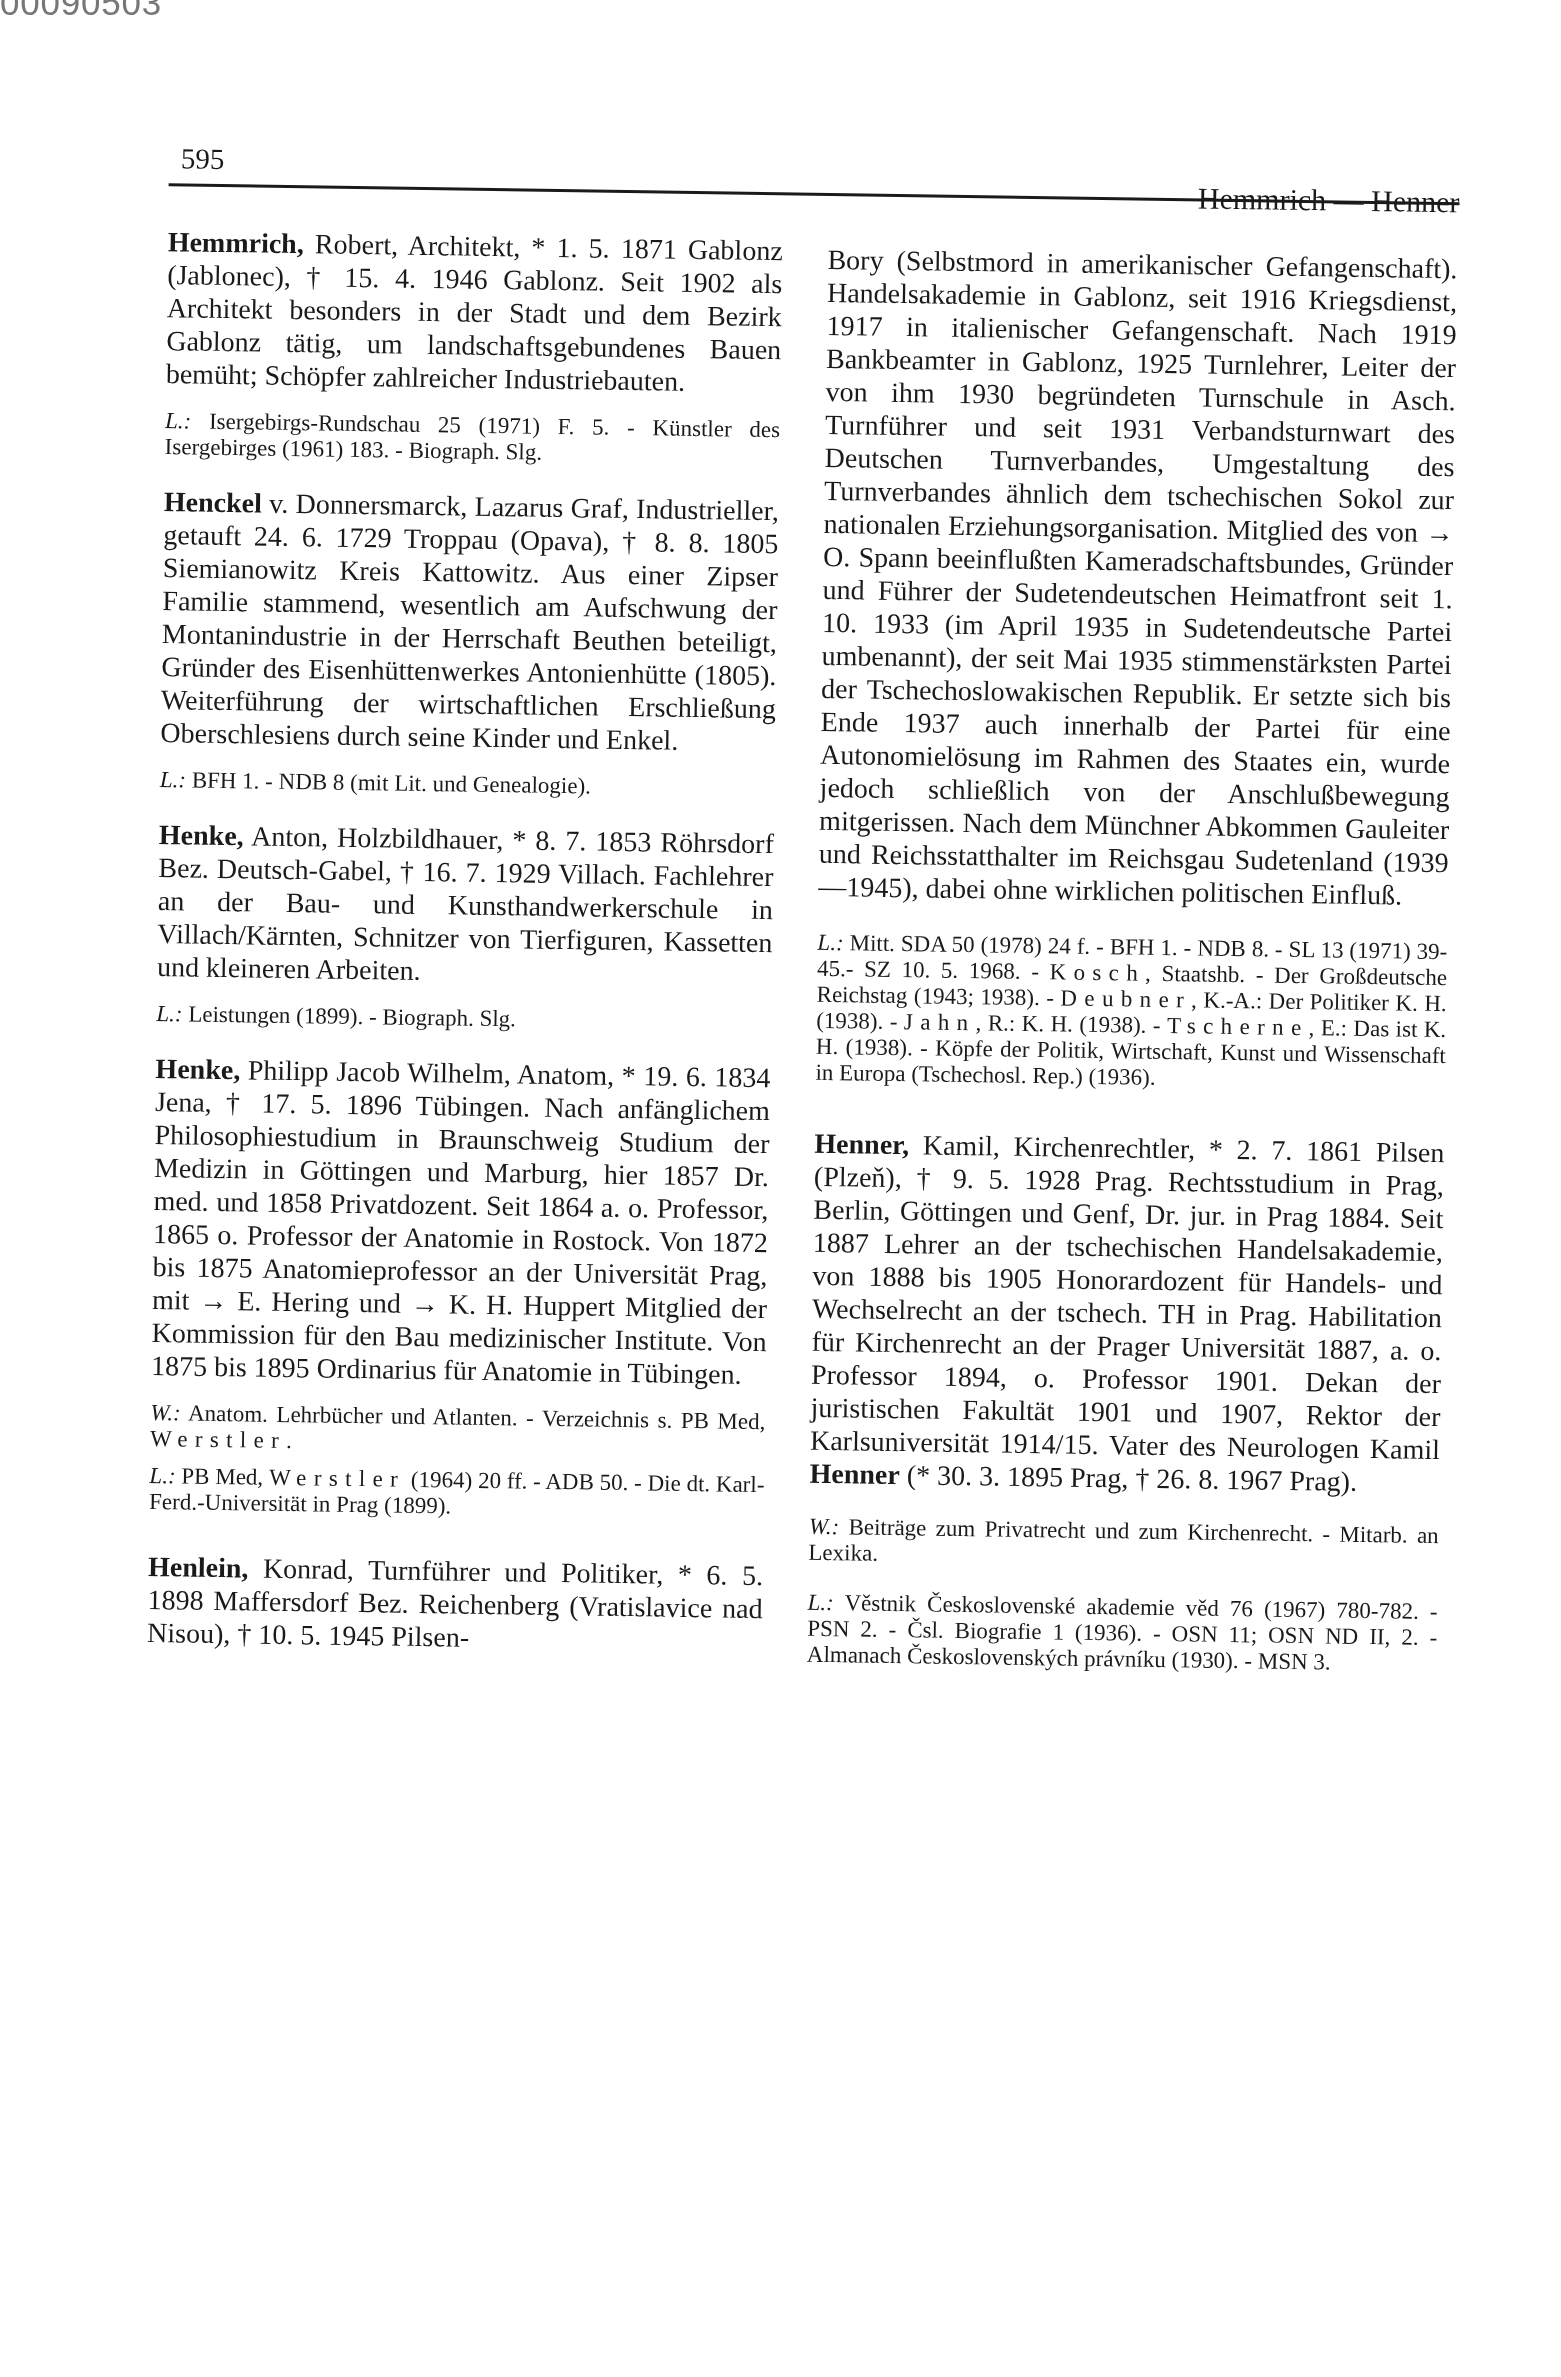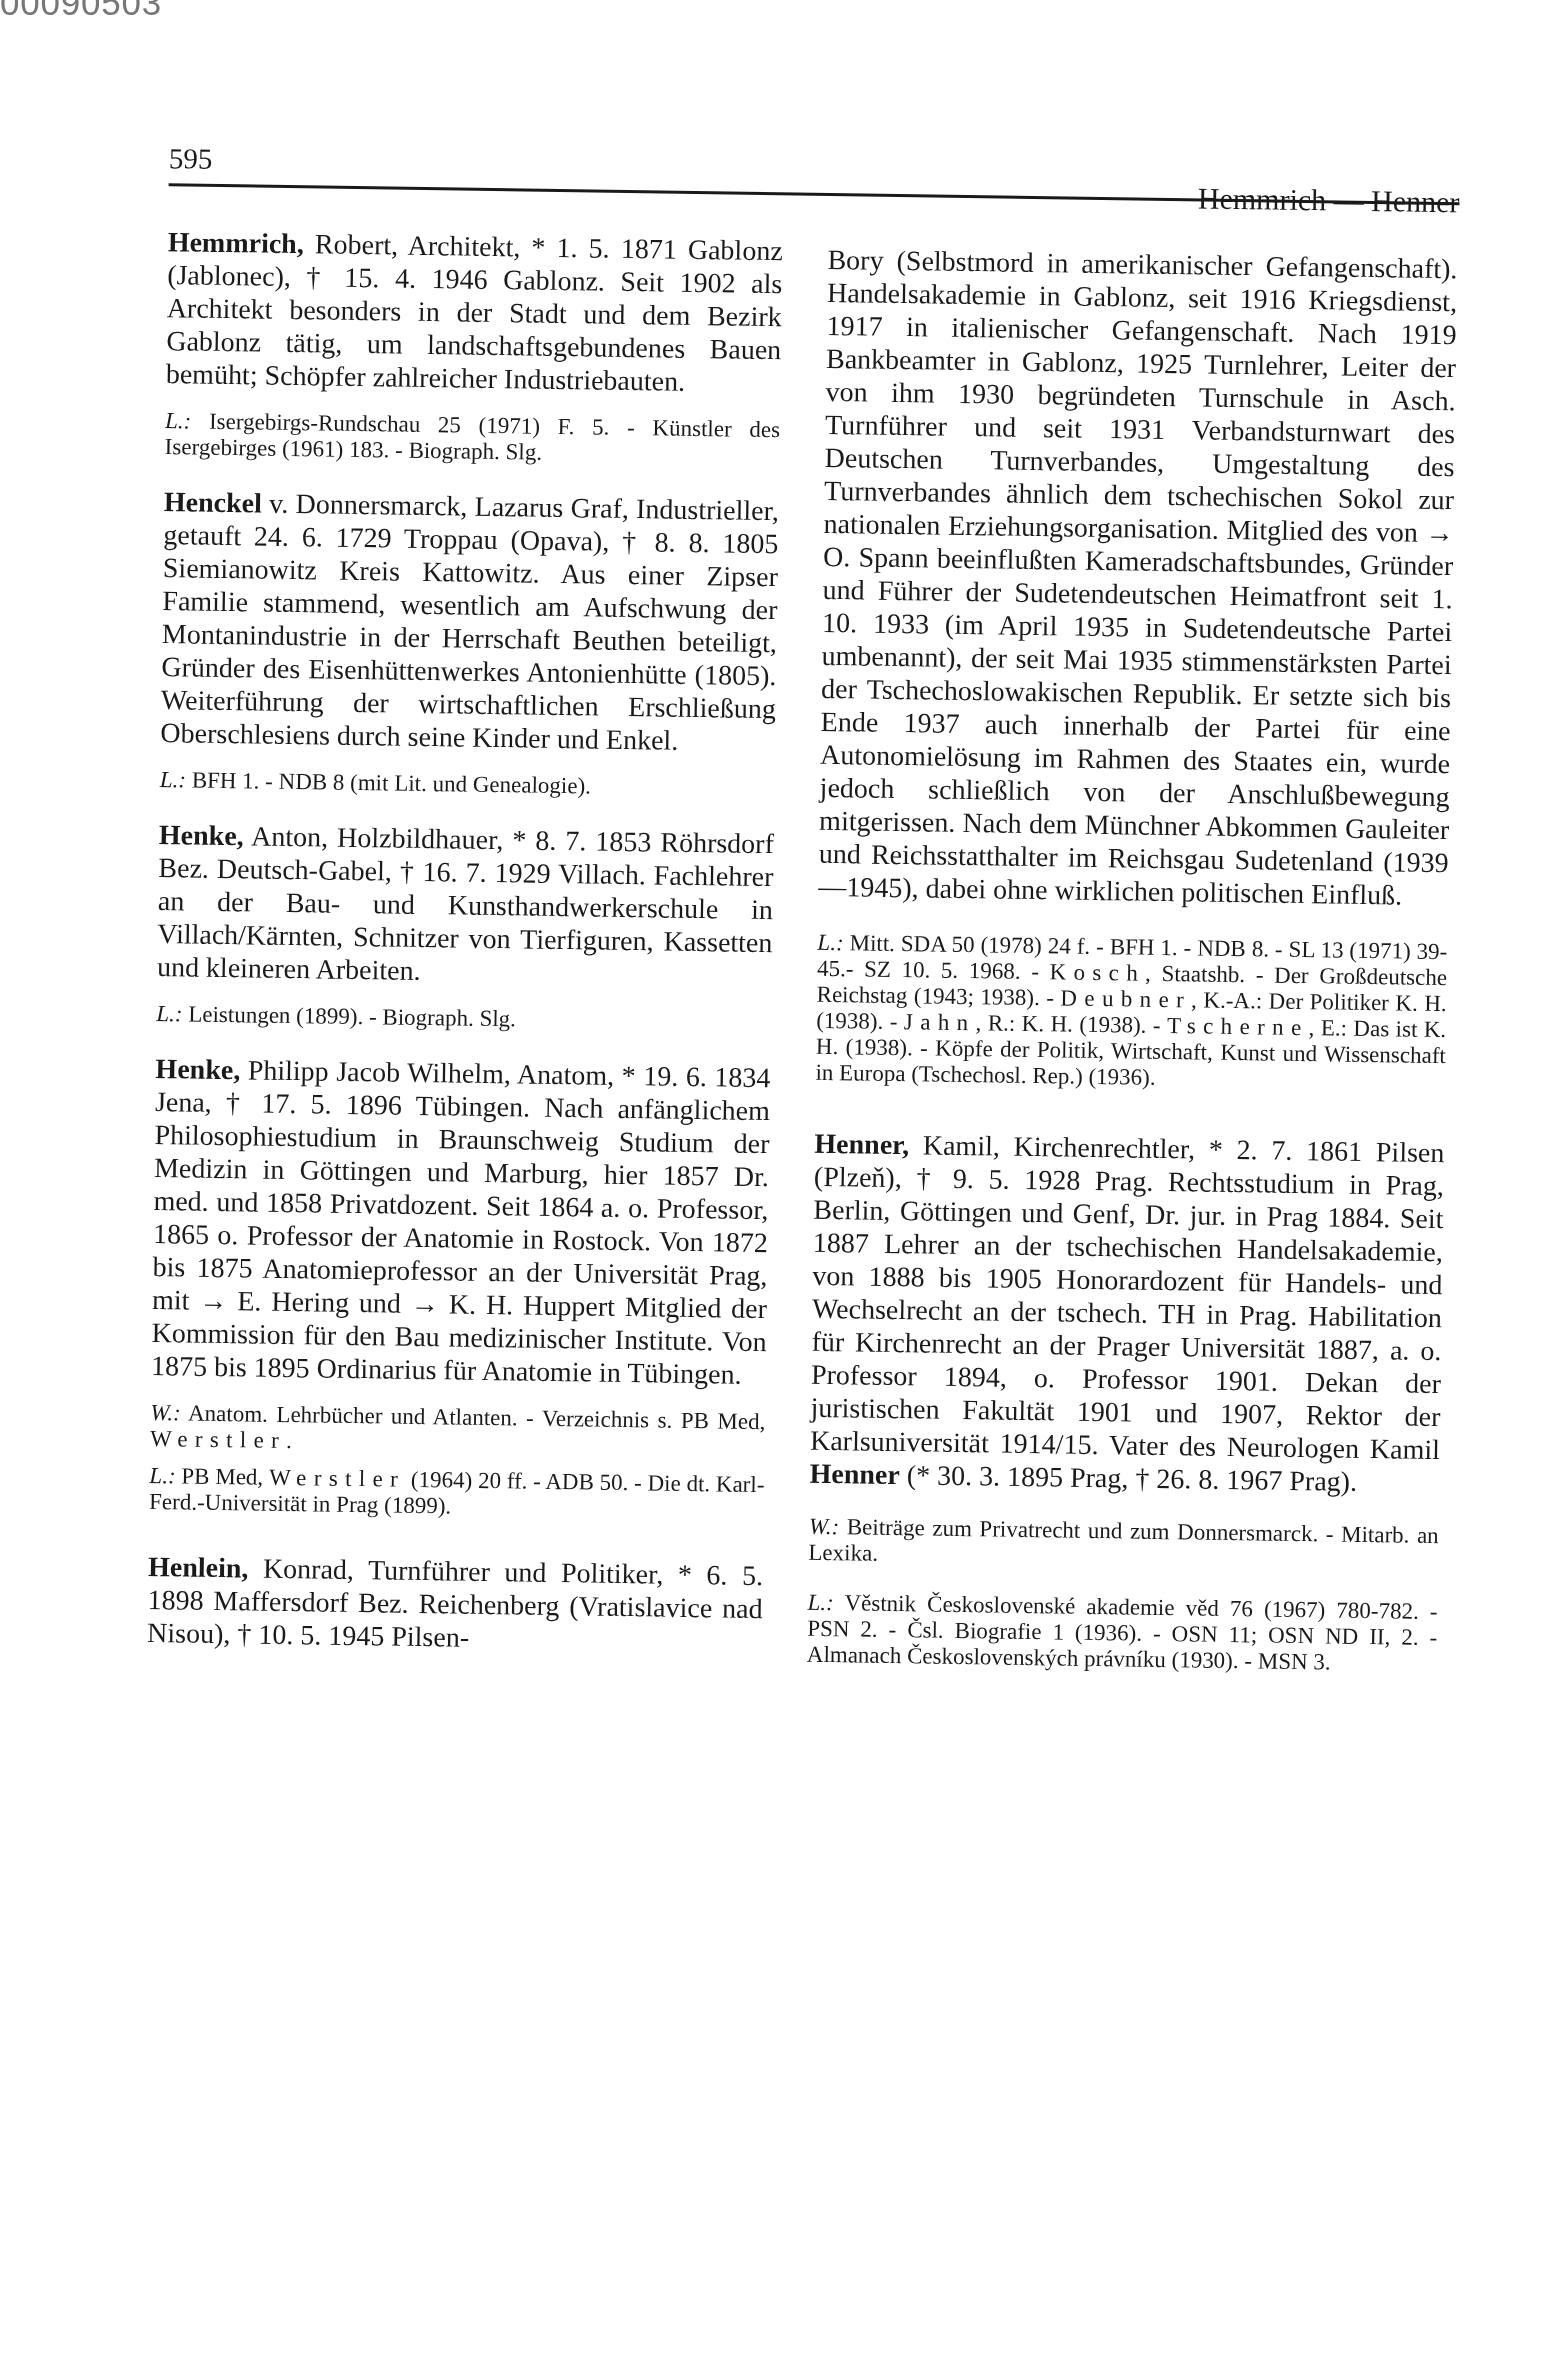--- a/index.html
+++ b/index.html
@@ -35,21 +35,21 @@
     }
     .page-header {
       position: absolute;
       left: 169px;
       top: 142px;
       width: 1291px;
       height: 56px;
     }
     .page-number {
       position: absolute;
-      left: 0;
+      left: 12px;
       top: 0;
       font-size: 29px;
     }
     .running-head {
       position: absolute;
       right: 0;
       top: 24px;
       font-size: 30px;
     }
     .header-rule {
@@ -130,19 +130,19 @@
     <div class="entry continuation">
       <p class="body">Bory (Selbstmord in amerikanischer Gefangenschaft). Handelsakademie in Gablonz, seit 1916 Kriegsdienst, 1917 in italienischer Gefangenschaft. Nach 1919 Bankbeamter in Gablonz, 1925 Turnlehrer, Leiter der von ihm 1930 begründeten Turnschule in Asch. Turnführer und seit 1931 Verbandsturnwart des Deutschen Turnverbandes, Umgestaltung des Turnverbandes ähnlich dem tschechischen Sokol zur nationalen Erziehungsorganisation. Mitglied des von → O. Spann beeinflußten Kameradschaftsbundes, Gründer und Führer der Sudetendeutschen Heimatfront seit 1. 10. 1933 (im April 1935 in Sudetendeutsche Partei umbenannt), der seit Mai 1935 stimmenstärksten Partei der Tschechoslowakischen Republik. Er setzte sich bis Ende 1937 auch innerhalb der Partei für eine Autonomielösung im Rahmen des Staates ein, wurde jedoch schließlich von der Anschlußbewegung mitgerissen. Nach dem Münchner Abkommen Gauleiter und Reichsstatthalter im Reichsgau Sudetenland (1939—1945), dabei ohne wirklichen politischen Einfluß.</p>
       <p class="refs" style="margin-top:27px !important">
         <span class="refs-label">L.:</span>
         <span>Mitt. SDA 50 (1978) 24 f. - BFH 1. - NDB 8. - SL 13 (1971) 39-45.- SZ 10. 5. 1968. - </span><span class="spaced">Kosch</span><span>, Staatshb. - Der Großdeutsche Reichstag (1943; 1938). - </span><span class="spaced">Deubner</span><span>, K.-A.: Der Politiker K. H. (1938). - </span><span class="spaced">Jahn</span><span>, R.: K. H. (1938). - </span><span class="spaced">Tscherne</span><span>, E.: Das ist K. H. (1938). - Köpfe der Politik, Wirtschaft, Kunst und Wissenschaft in Europa (Tschechosl. Rep.) (1936).</span>
       </p>
     </div>
 
     <div class="entry" style="margin-top:41px">
       <p class="body"><span class="headword">Henner,</span> <span>Kamil, Kirchenrechtler, * 2. 7. 1861 Pilsen (Plzeň), † 9. 5. 1928 Prag. Rechtsstudium in Prag, Berlin, Göttingen und Genf, Dr. jur. in Prag 1884. Seit 1887 Lehrer an der tschechischen Handelsakademie, von 1888 bis 1905 Honorardozent für Handels- und Wechselrecht an der tschech. TH in Prag. Habilitation für Kirchenrecht an der Prager Universität 1887, a. o. Professor 1894, o. Professor 1901. Dekan der juristischen Fakultät 1901 und 1907, Rektor der Karlsuniversität 1914/15. Vater des Neurologen Kamil</span> <span class="headword">Henner</span> <span>(* 30. 3. 1895 Prag, † 26. 8. 1967 Prag).</span></p>
-      <p class="refs" style="margin-top:24px !important"><span class="refs-label">W.:</span> <span>Beiträge zum Privatrecht und zum Donnersmarck. - Mitarb. an Lexika.</span></p>
+      <p class="refs" style="margin-top:24px !important"><span class="refs-label">W.:</span> <span>Beiträge zum Privatrecht und zum Kirchenrecht. - Mitarb. an Lexika.</span></p>
       <p class="refs" style="margin-top:24px !important"><span class="refs-label">L.:</span> <span>Věstnik Československé akademie věd 76 (1967) 780-782. - PSN 2. - Čsl. Biografie 1 (1936). - OSN 11; OSN ND II, 2. - Almanach Československých právníku (1930). - MSN 3.</span></p>
     </div>
 
   </div>
 </div>
 
 
 </body></html>

